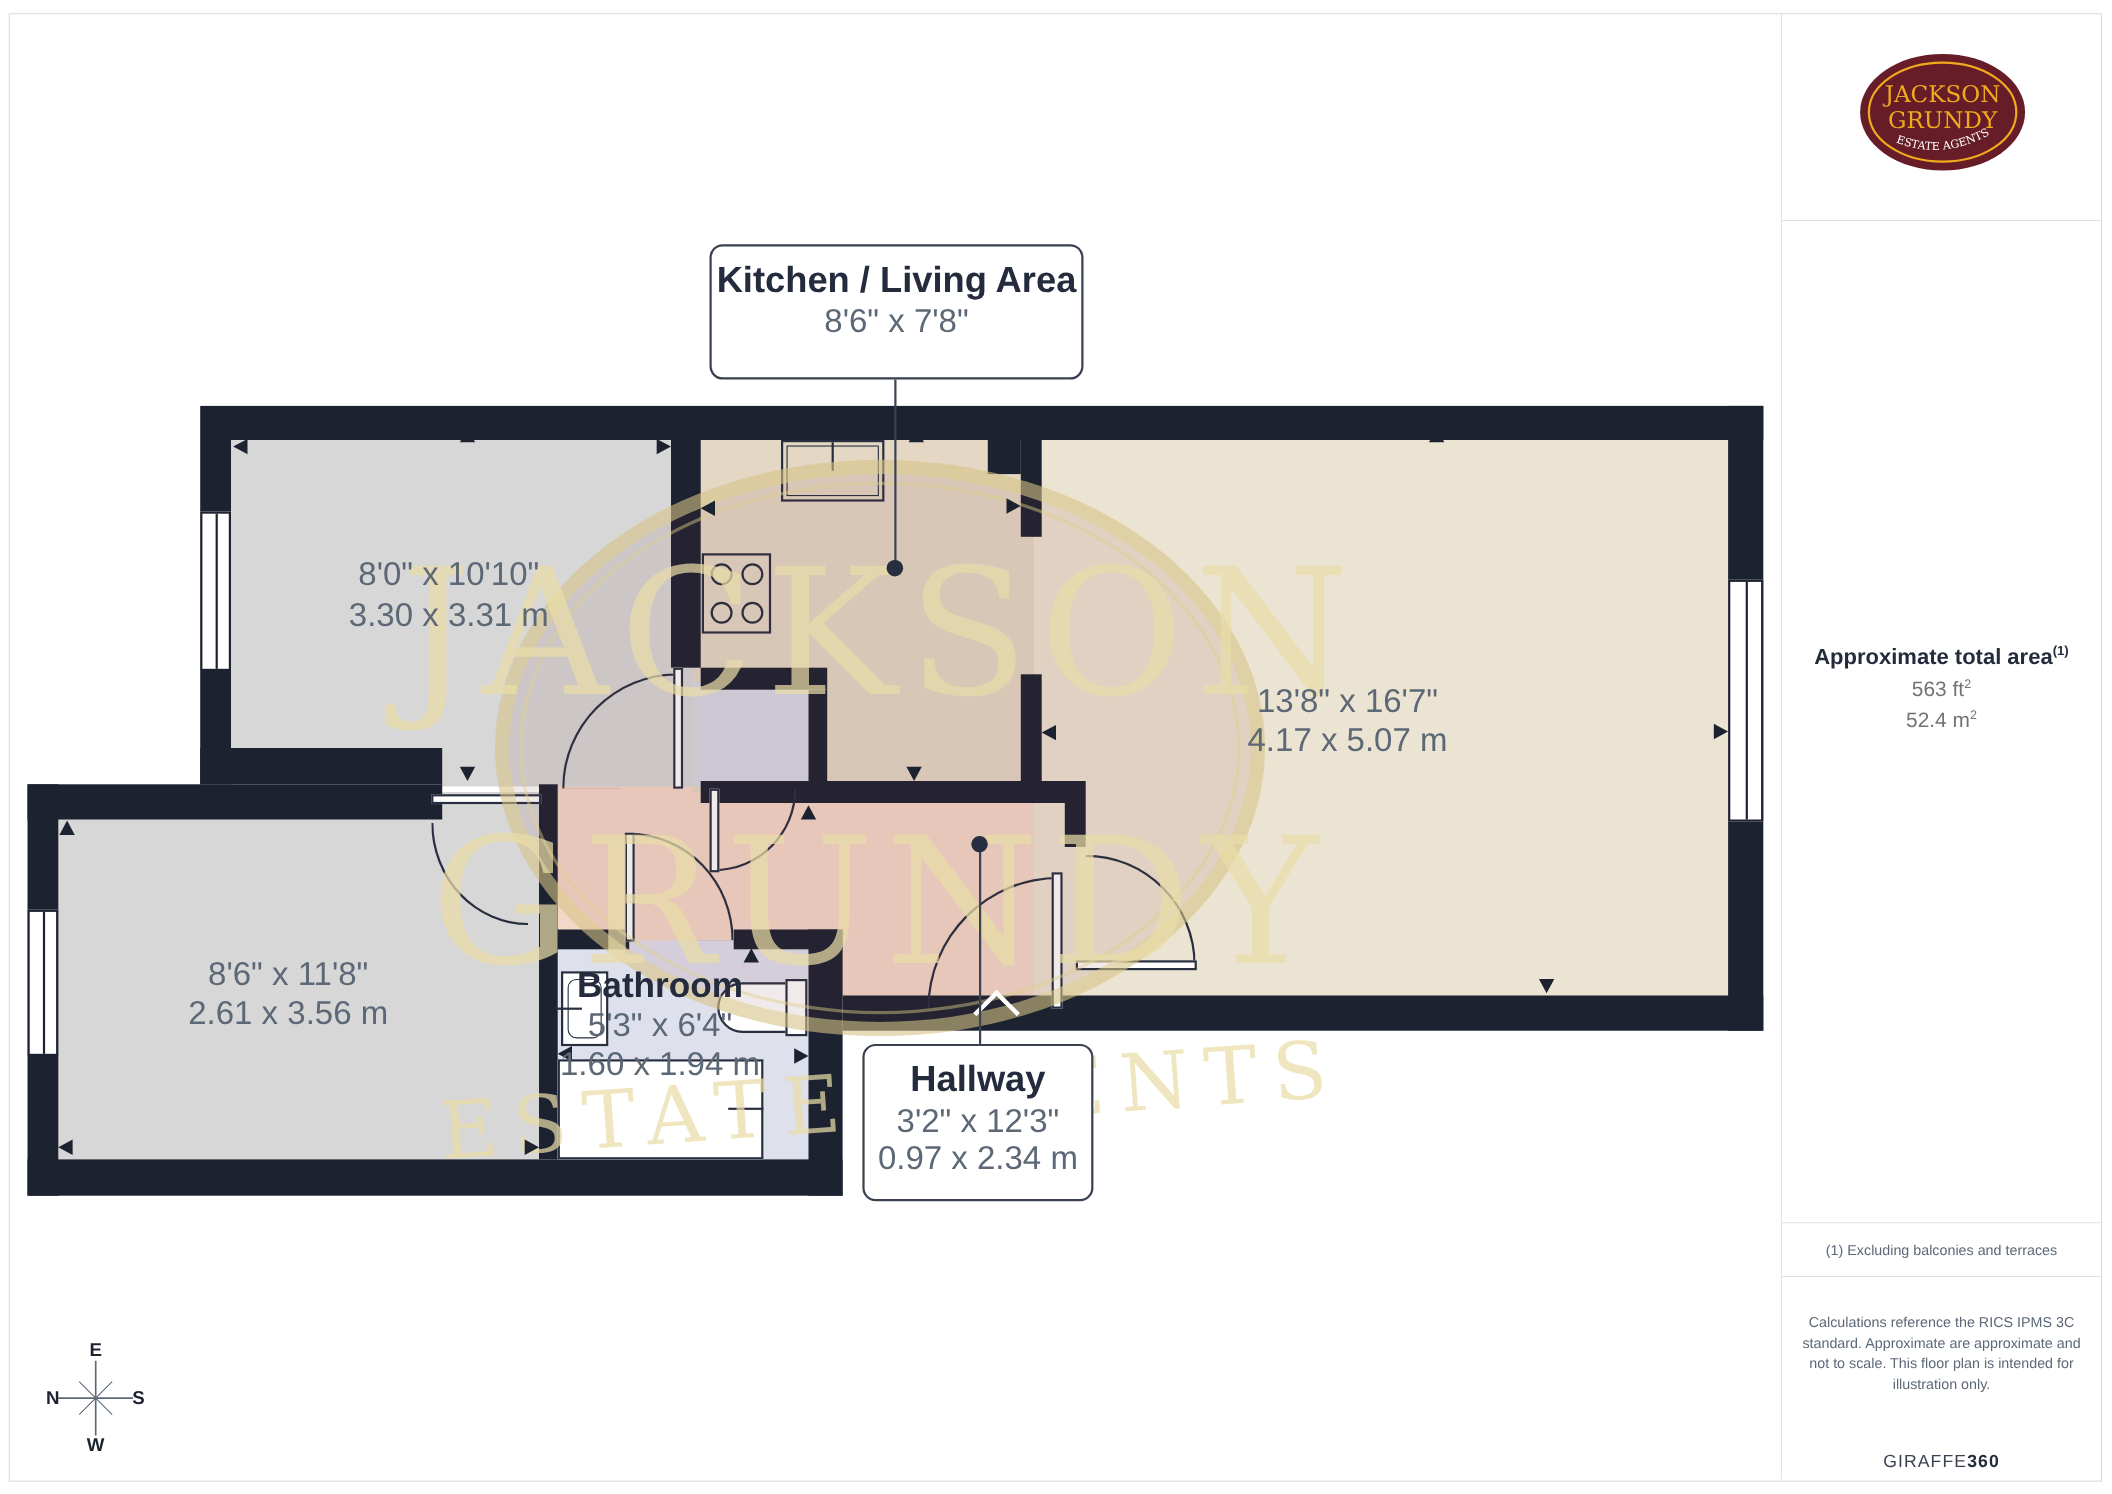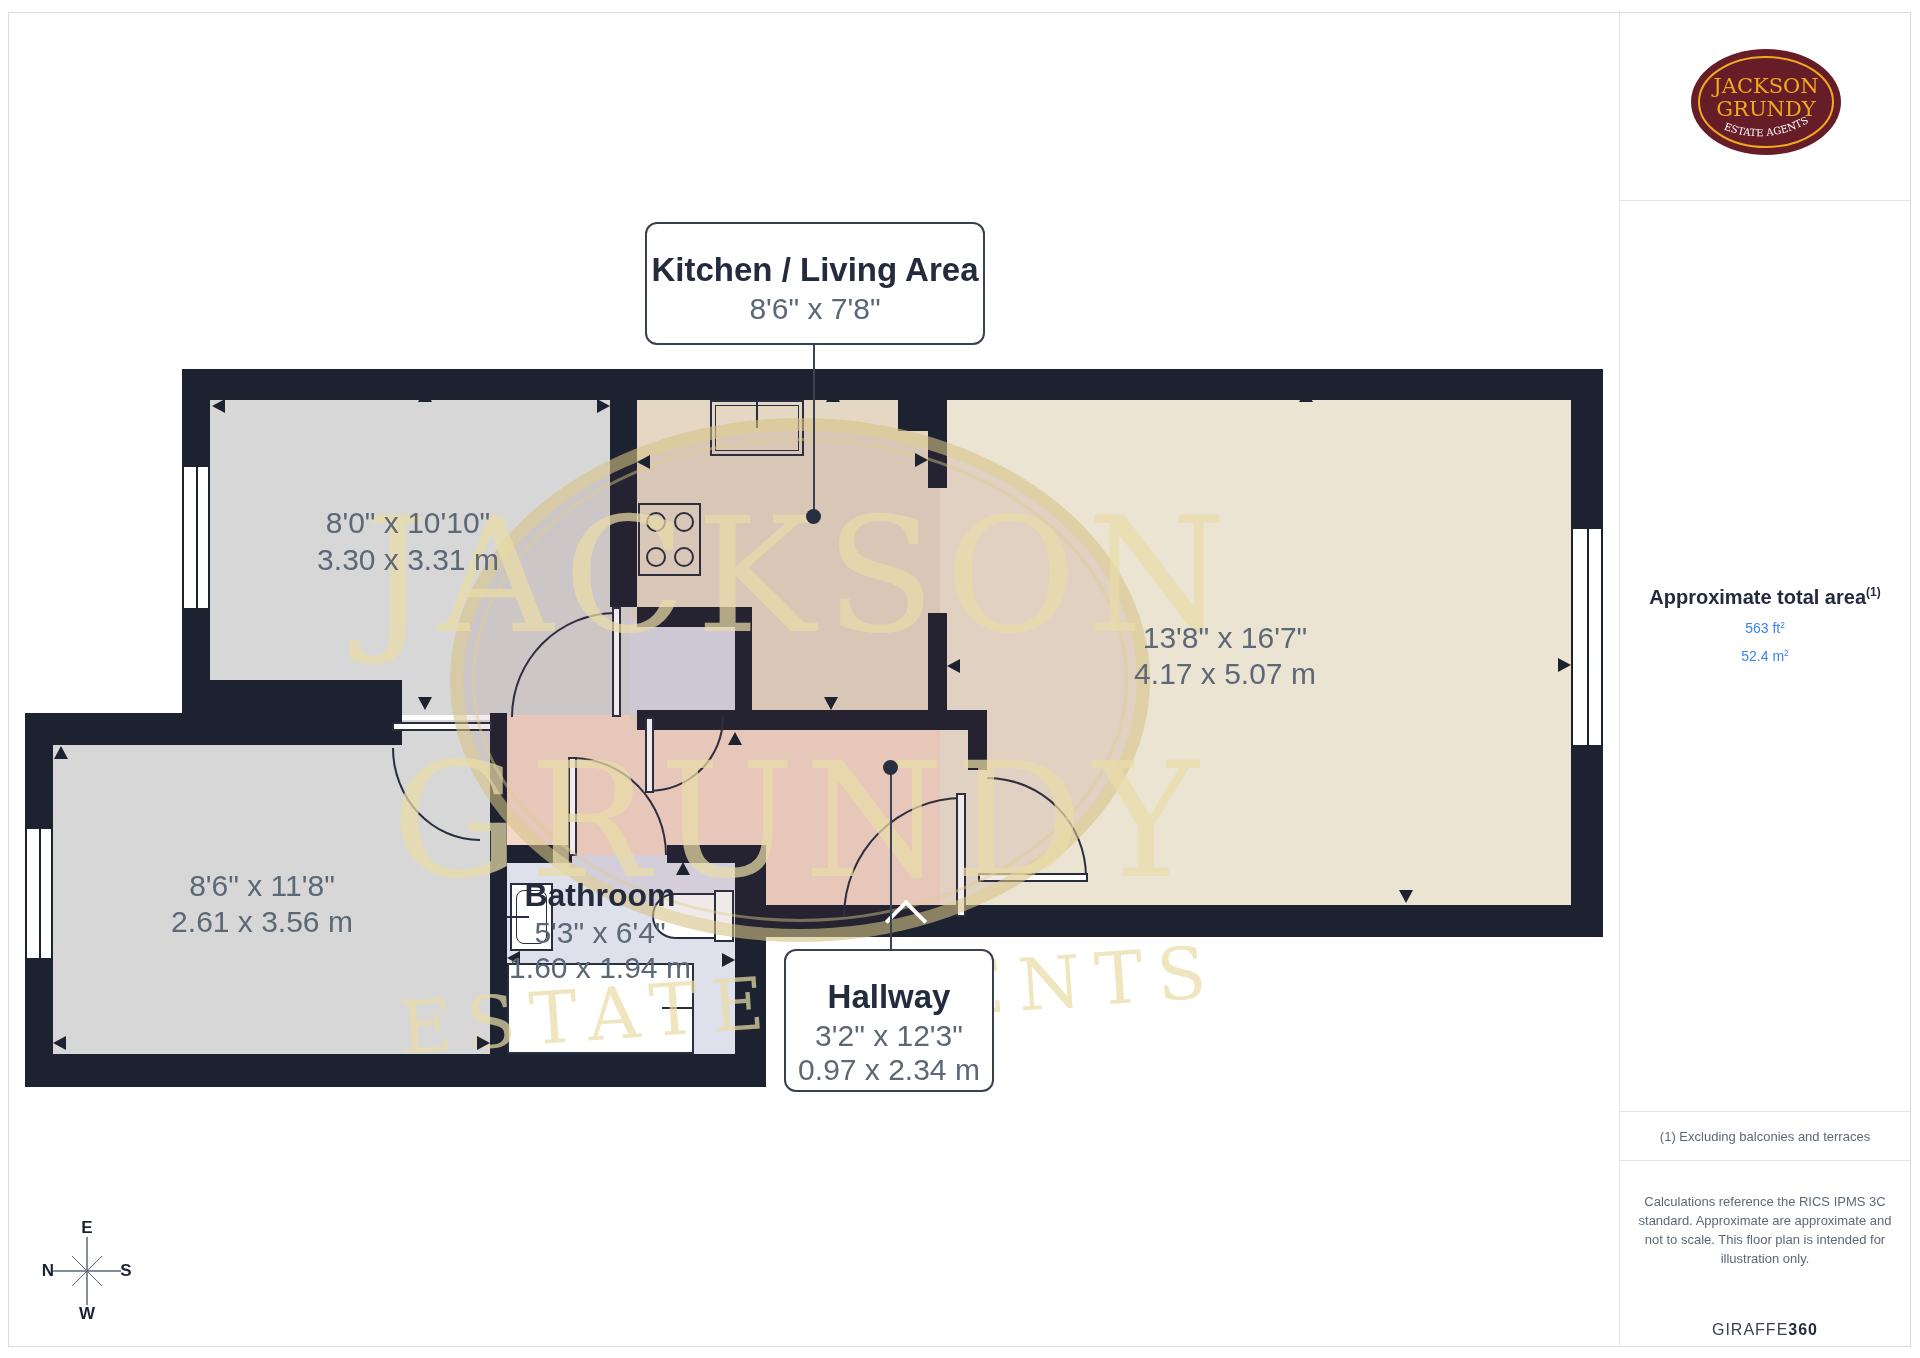--- a/index.html
+++ b/index.html
@@ -18,40 +18,40 @@
   .tri{position:absolute;width:0;height:0;}
   .tri-up{border-left:7px solid transparent;border-right:7px solid transparent;border-bottom:13px solid #1c2230;}
   .tri-down{border-left:7px solid transparent;border-right:7px solid transparent;border-top:13px solid #1c2230;}
   .tri-left{border-top:7px solid transparent;border-bottom:7px solid transparent;border-right:13px solid #1c2230;}
   .tri-right{border-top:7px solid transparent;border-bottom:7px solid transparent;border-left:13px solid #1c2230;}
   .icon-rect{position:absolute;border:2px solid #272e3f;box-sizing:border-box;background:transparent;}
   .lbl{position:absolute;transform:translate(-50%,-50%);white-space:nowrap;text-align:center;}
   .dims{color:#5d6877;font-size:30px;line-height:36px;}
   .room-title{color:#232b3d;font-size:32px;font-weight:bold;line-height:38px;}
   .callout{position:absolute;background:#fff;border:2.5px solid #39404f;border-radius:12px;
-           box-sizing:border-box;text-align:center;padding-top:24px;}
+           box-sizing:border-box;text-align:center;padding-top:8px;}
   .callout .t{color:#232b3d;font-size:33px;font-weight:bold;line-height:44px;}
   .callout .d{color:#5d6877;font-size:30px;line-height:34px;}
   .leader{position:absolute;width:2px;background:#3a4254;}
   .dot{position:absolute;width:15px;height:15px;border-radius:50%;background:#272e3f;}
   .chevron{position:absolute;width:26px;height:26px;border-top:4px solid #fff;border-left:4px solid #fff;
            transform:rotate(45deg);}
   
   .wm-ellipse{position:absolute;left:450px;top:418px;width:700px;height:524px;border-radius:50%;
               border:13px solid rgba(222,206,140,0.55);background:rgba(115,50,60,0.10);box-sizing:border-box;}
   .wm-ellipse-inner{position:absolute;left:472px;top:438px;width:656px;height:484px;border-radius:50%;
               border:3px solid rgba(222,206,140,0.45);box-sizing:border-box;}
   .wm-text{position:absolute;transform:translate(-50%,-50%);font-family:"DejaVu Serif",serif;
            color:rgba(233,221,168,0.72);white-space:nowrap;}
   
   .v-divider{position:absolute;left:1619px;top:13px;width:1px;height:1332px;background:#e0e3e7;}
   .h-divider{position:absolute;left:1620px;width:290px;height:1px;background:#e0e3e7;}
   .side-center{position:absolute;transform:translate(-50%,-50%);text-align:center;white-space:nowrap;}
   .area-title{color:#232b3d;font-size:20px;font-weight:bold;}
-  .area-val{color:#3b82f6;font-size:14px;}
+  .area-val{color:#737373;font-size:19px;}
   sup{font-size:60%;}
   .footnote{color:#5d6877;font-size:13px;}
   .disclaimer{position:absolute;left:1630px;top:1192px;width:270px;text-align:center;
               color:#5d6877;font-size:13px;line-height:19px;}
   .brand{color:#3c4250;font-size:16px;letter-spacing:1px;}
   .brand b{color:#232b3d;}
   .compass-lbl{position:absolute;transform:translate(-50%,-50%);font-size:17px;font-weight:bold;color:#1c2230;}
 </style>
 </head>
 <body>

